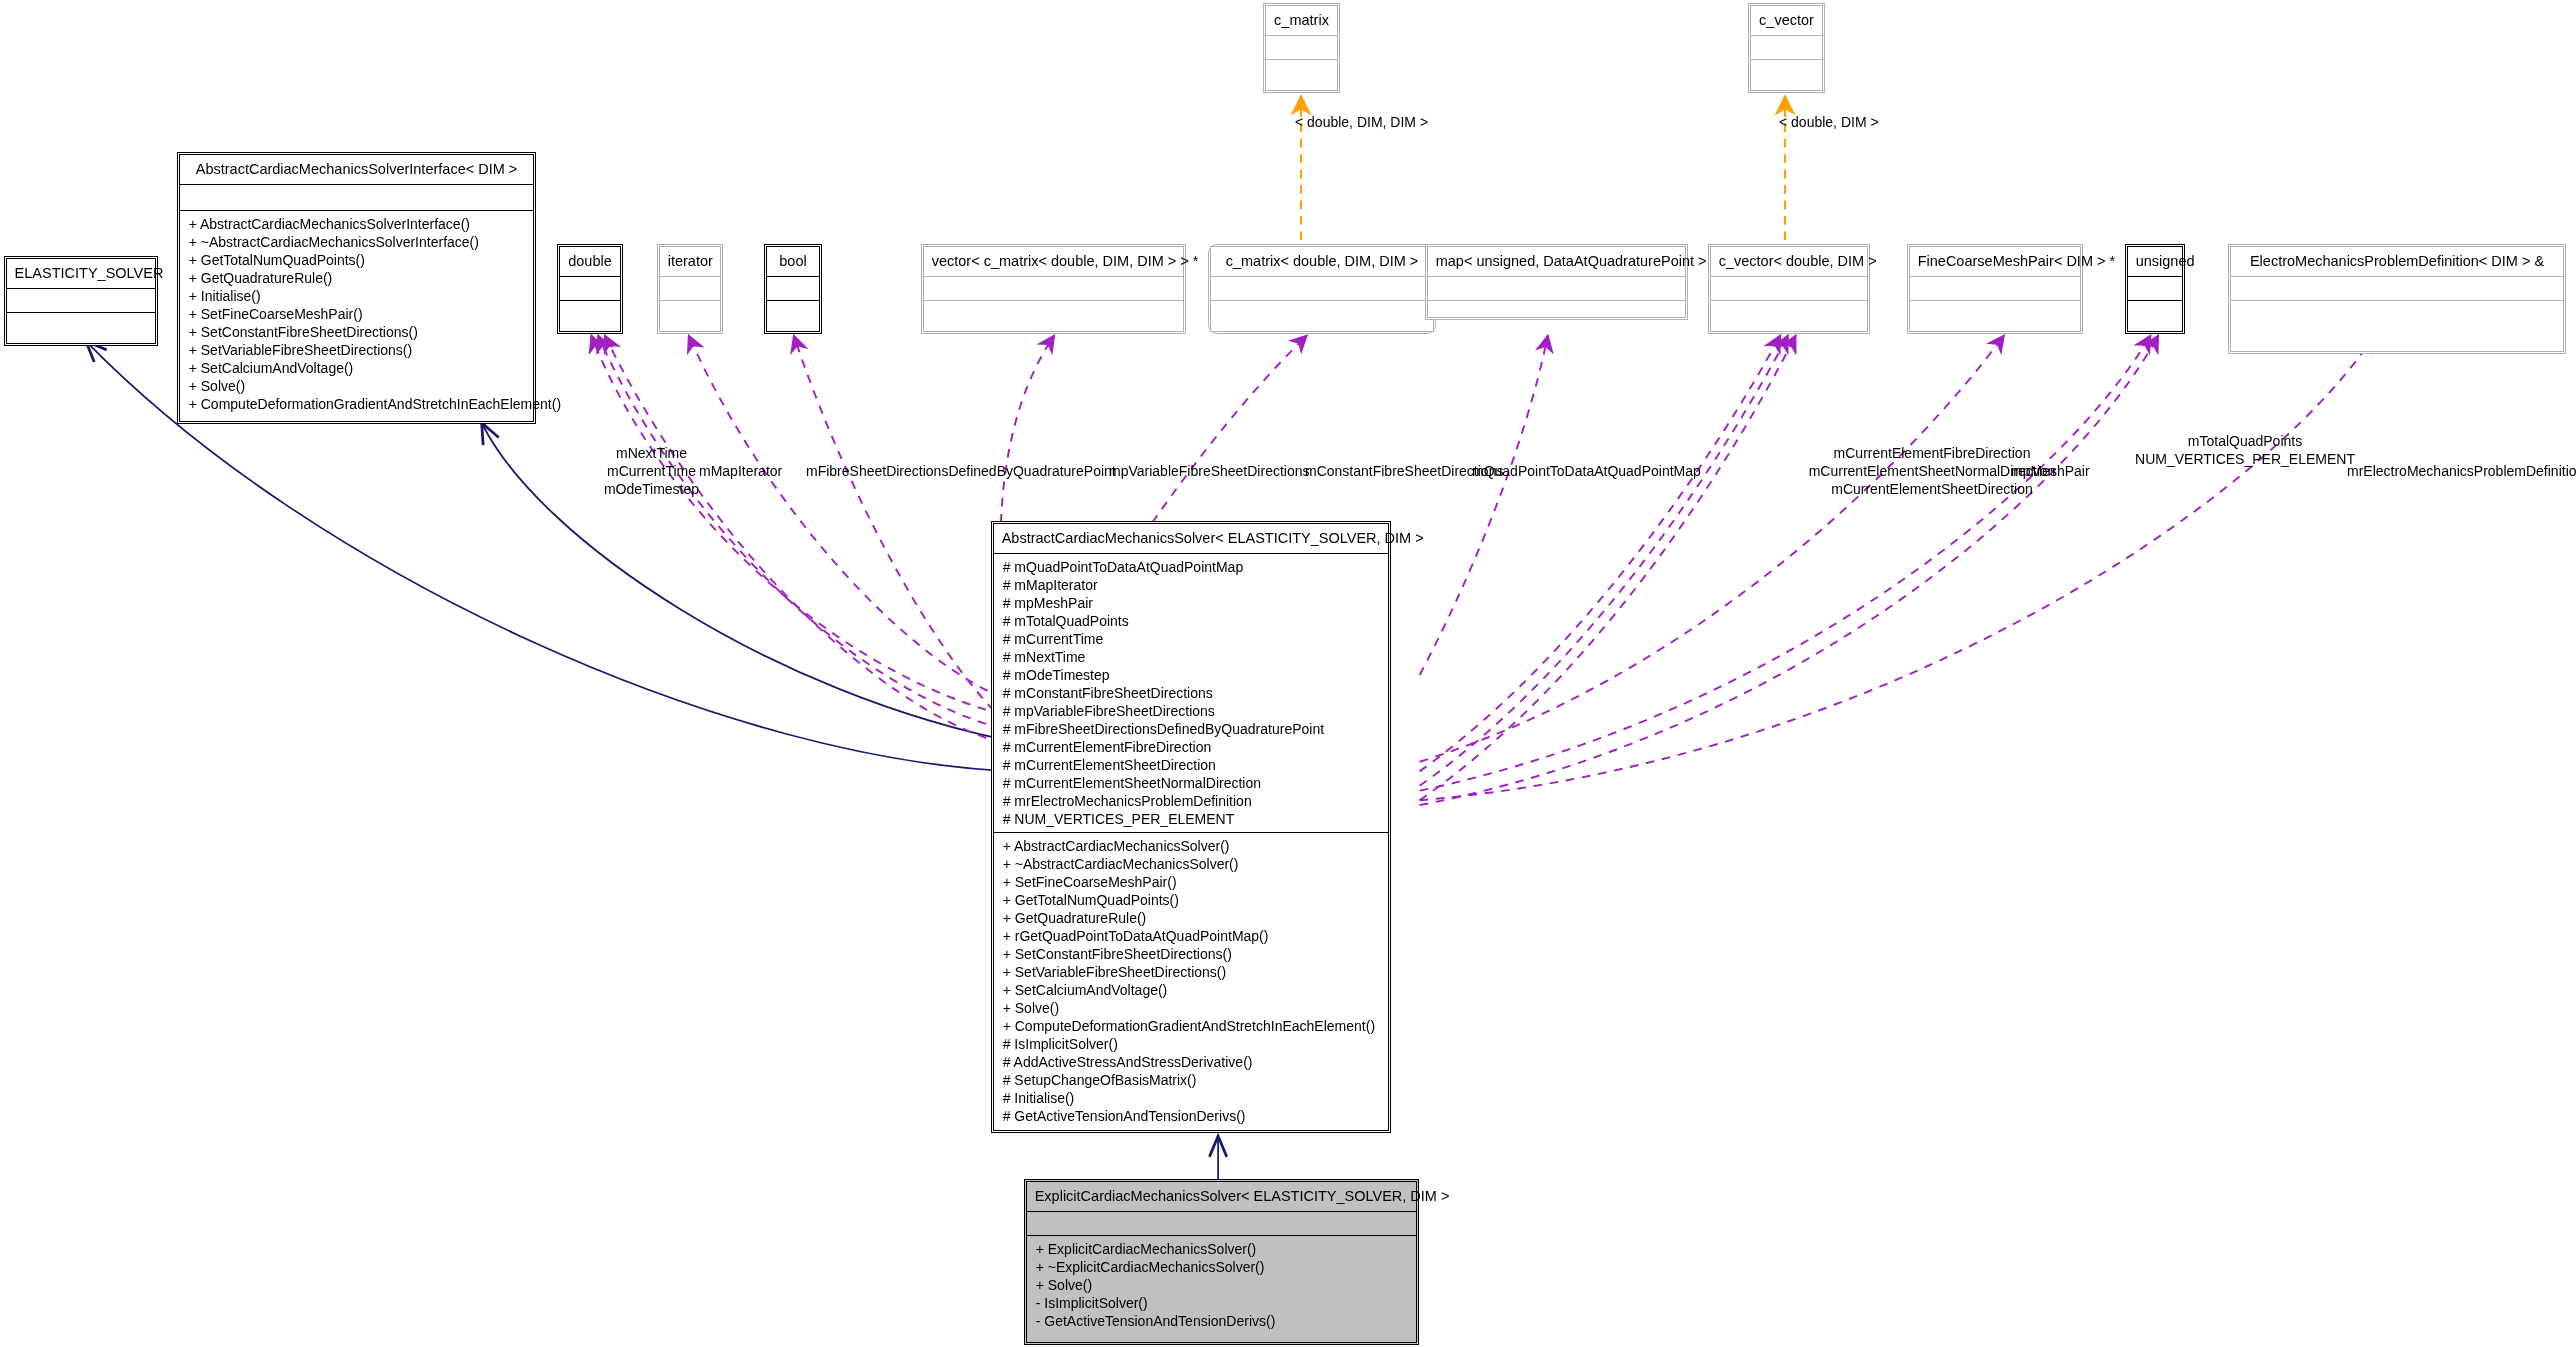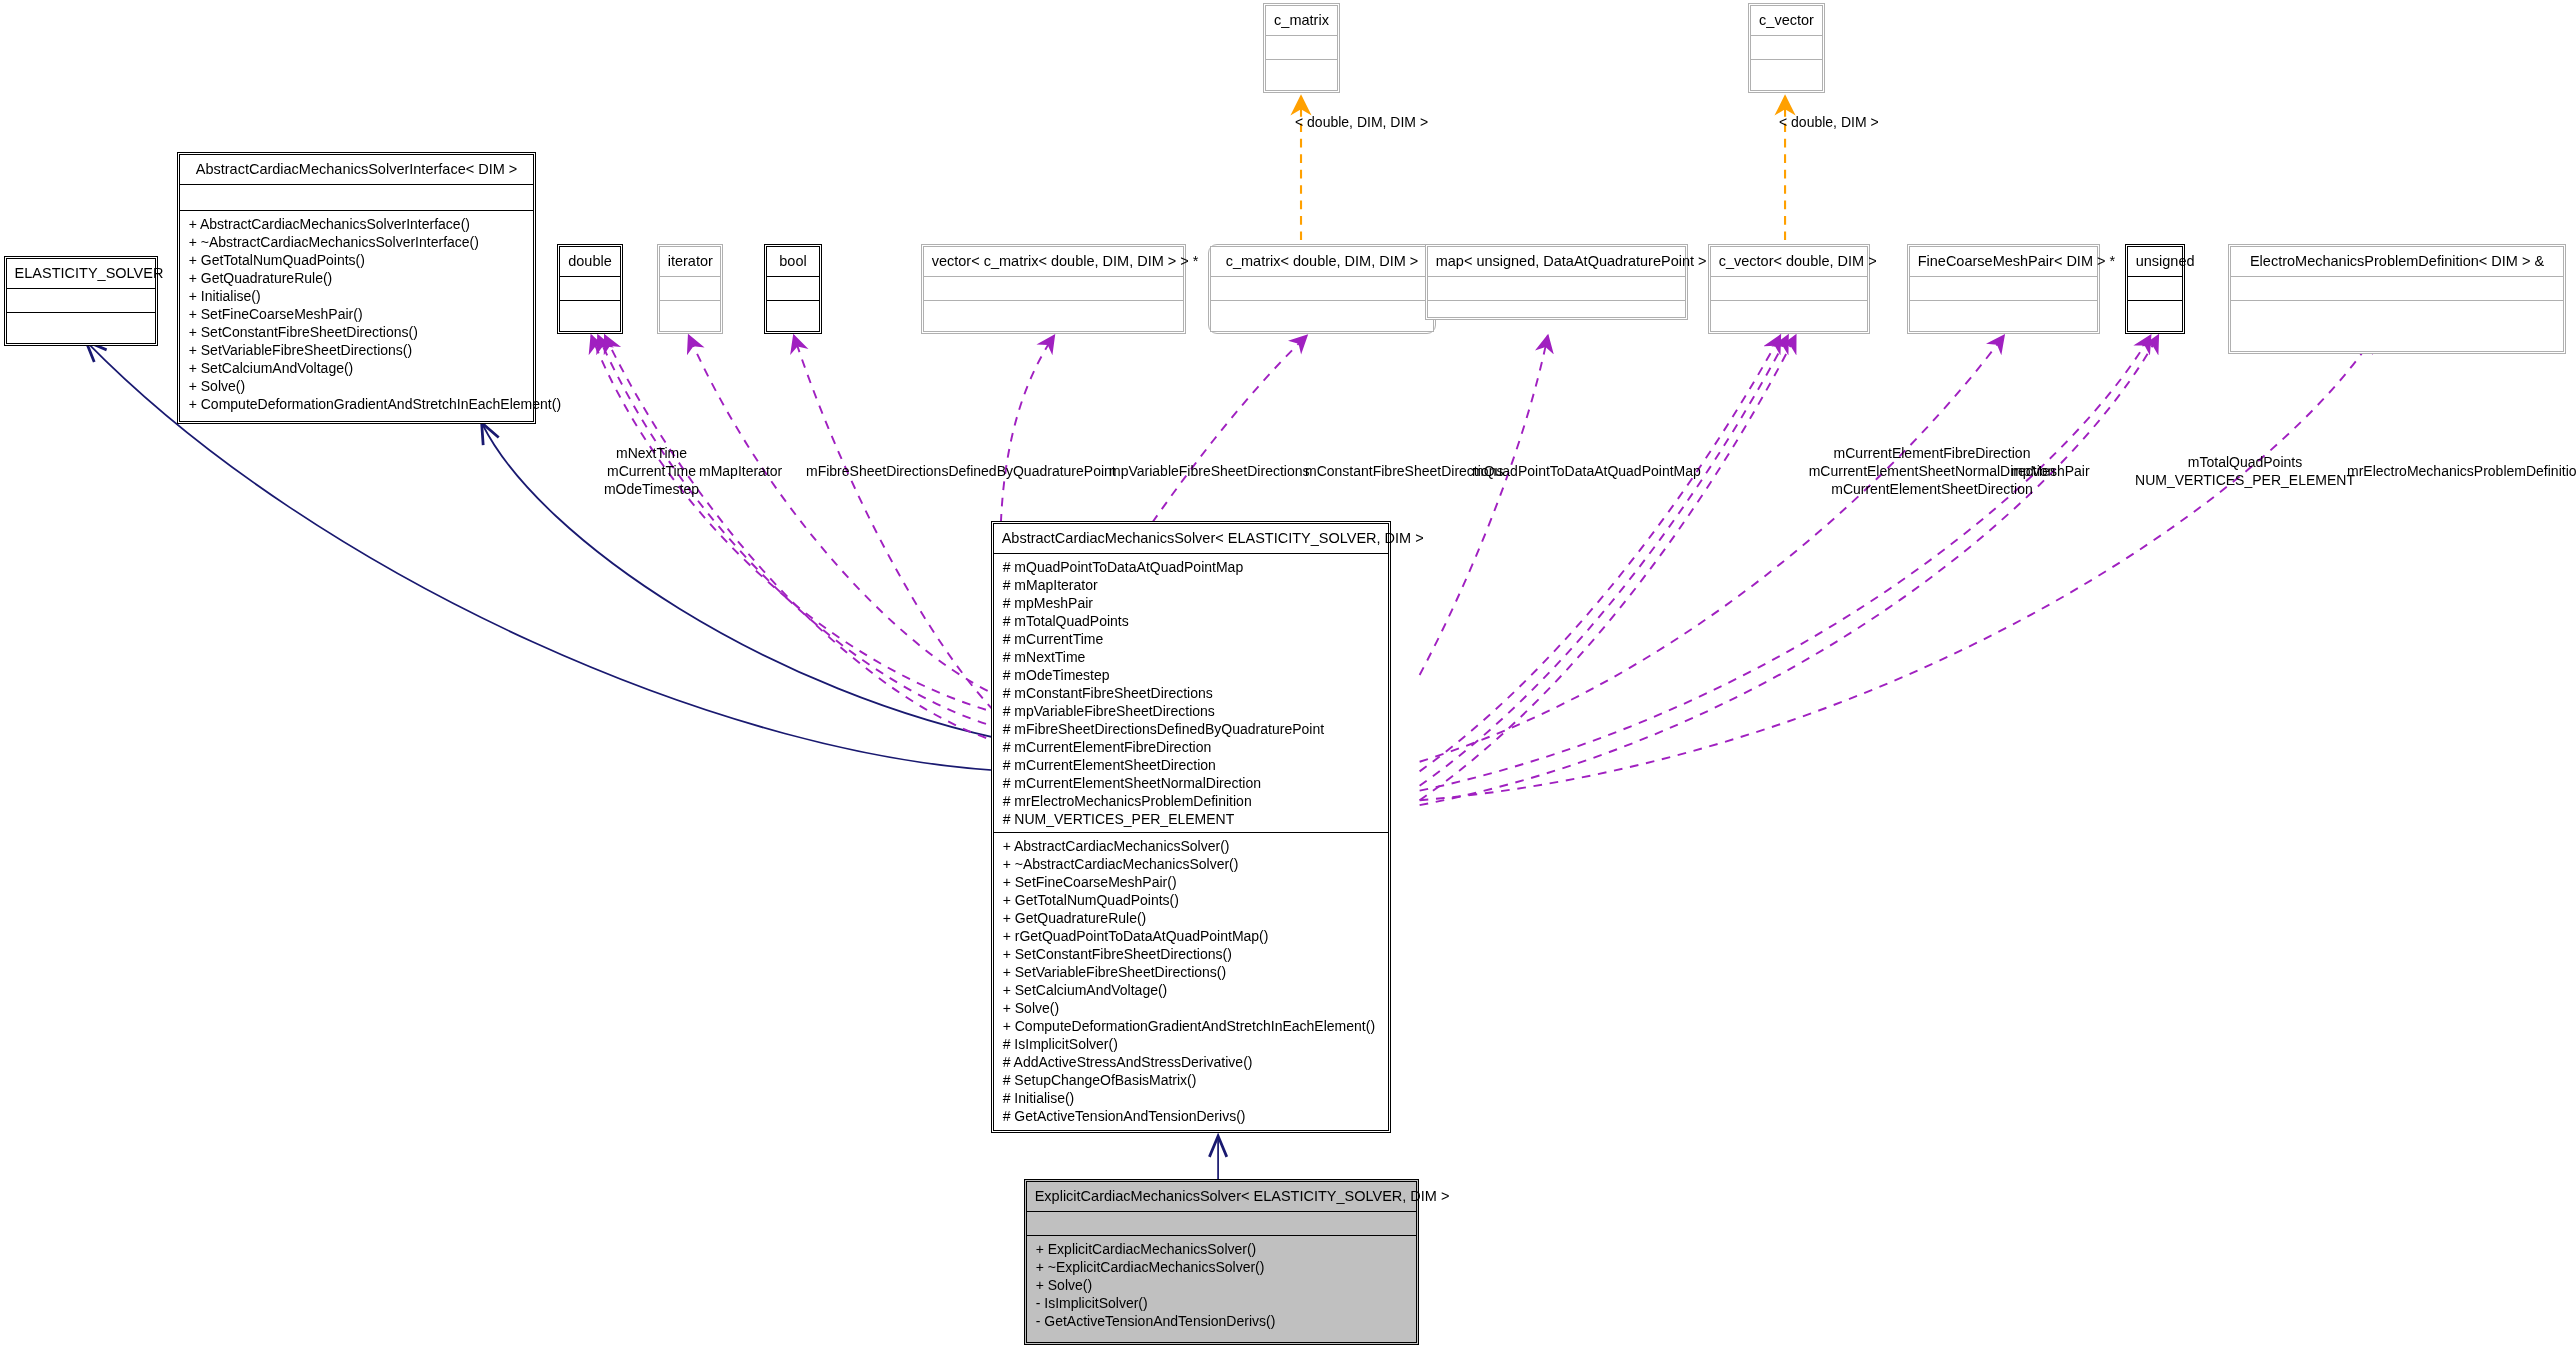--- a/index.html
+++ b/index.html
@@ -254,21 +254,21 @@
   <div class="uml-box light" style="left:1708px; top:244px; width:162px; height:90px;">
     <div class="inner">
       <div class="uml-title">c_vector&lt; double, DIM &gt;</div>
       <div class="uml-sep"></div>
       <div class="uml-section empty"></div>
       <div class="uml-sep"></div>
       <div class="uml-section empty"></div>
     </div>
   </div>
 
-  <div class="uml-box light" style="left:1907px; top:244px; width:193px; height:90px;">
+  <div class="uml-box light" style="left:1907px; top:244px; width:176px; height:90px;">
     <div class="inner">
       <div class="uml-title">FineCoarseMeshPair&lt; DIM &gt; *</div>
       <div class="uml-sep"></div>
       <div class="uml-section empty"></div>
       <div class="uml-sep"></div>
       <div class="uml-section empty"></div>
     </div>
   </div>
 
   <div class="uml-box" style="left:2125px; top:244px; width:60px; height:90px;">
@@ -308,21 +308,21 @@
   <div class="edge-label" style="left:1472px; top:462px;">mQuadPointToDataAtQuadPointMap</div>
 
   <div class="edge-label multi" style="left:1773px; top:444px; width:318px;">
     <div>mCurrentElementFibreDirection</div>
     <div>mCurrentElementSheetNormalDirection</div>
     <div>mCurrentElementSheetDirection</div>
   </div>
 
   <div class="edge-label" style="left:2011px; top:462px;">mpMeshPair</div>
 
-  <div class="edge-label multi" style="left:2122px; top:453px; width:246px;">
+  <div class="edge-label multi" style="left:2122px; top:432px; width:246px;">
     <div>mTotalQuadPoints</div>
     <div>NUM_VERTICES_PER_ELEMENT</div>
   </div>
 
   <div class="edge-label" style="left:2347px; top:462px;">mrElectroMechanicsProblemDefinition</div>
 
   <div class="uml-box" style="left:963px; top:521px; width:400px; height:612px;margin-left:28px;">
     <div class="inner">
       <div class="uml-title">AbstractCardiacMechanicsSolver&lt; ELASTICITY_SOLVER, DIM &gt;</div>
       <div class="uml-sep"></div>

